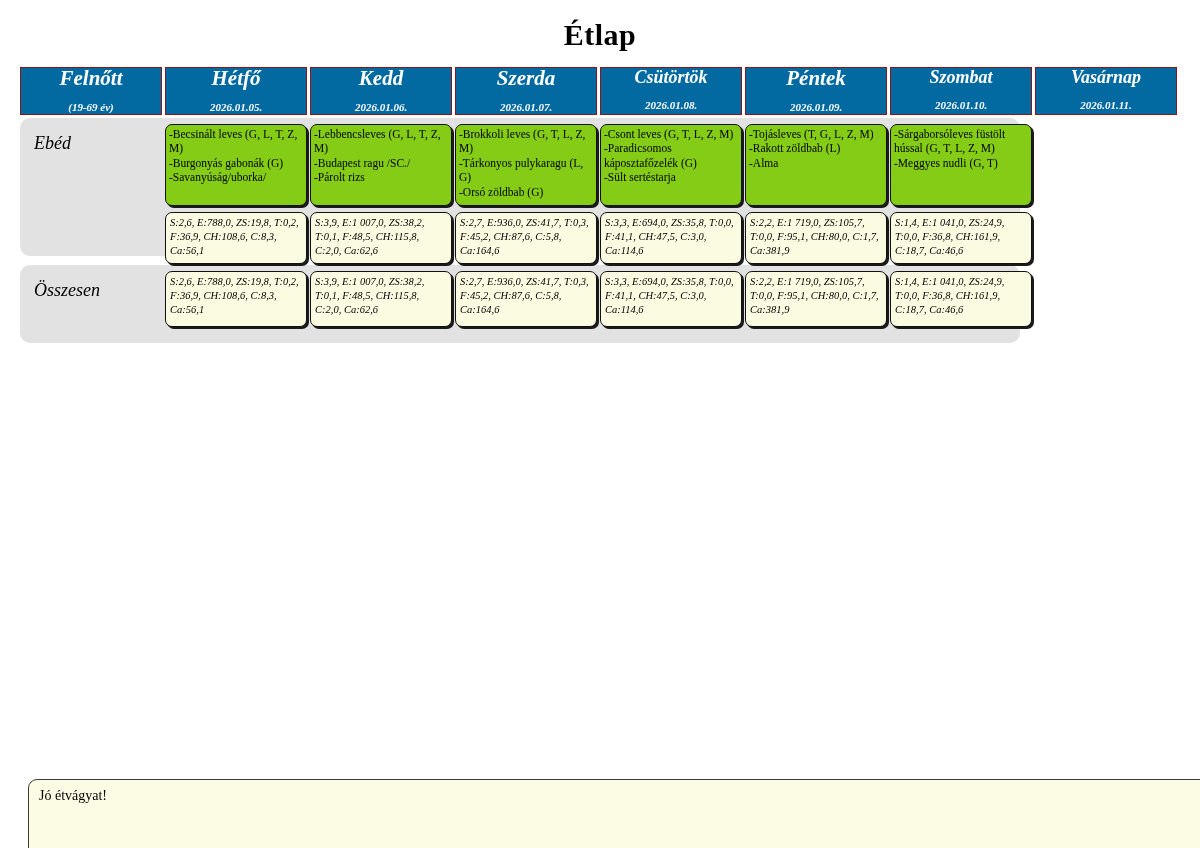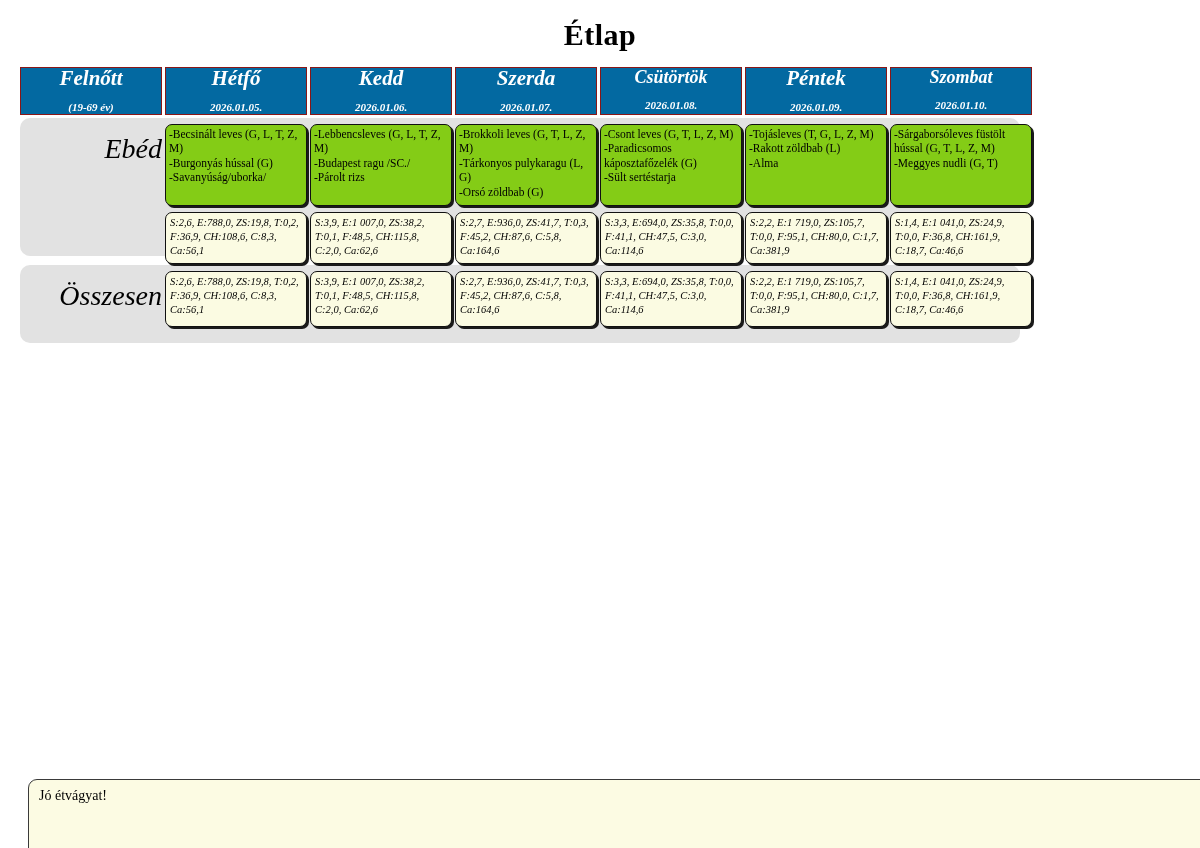--- a/index.html
+++ b/index.html
@@ -88,26 +88,25 @@
     box-sizing: border-box;
     padding: 6px 0 6px 0;
     align-items: flex-start;
   }
   .band-lunch { height: 138px; margin-bottom: 9px; }
   .band-total { height: 78px; }
 
   .rowlabel {
     width: 142px;
     flex: 0 0 142px;
-    font-size: 28px;
+    font-size: 18px;
     font-style: italic;
     padding: 10px 0 0 14px;
     box-sizing: border-box;
     line-height: 1.1;
-    text-align: right;
   }
 
   .cellcol {
     width: 142px;
     flex: 0 0 142px;
     box-sizing: border-box;
     display: flex;
     flex-direction: column;
     gap: 6px;
   }
@@ -228,29 +227,33 @@
       <span class="hdr-date">2026.01.08.</span>
     </div>
     <div class="col hdr">
       <span class="hdr-day">Péntek</span>
       <span class="hdr-date">2026.01.09.</span>
     </div>
     <div class="col hdr">
       <span class="hdr-day small">Szombat</span>
       <span class="hdr-date">2026.01.10.</span>
     </div>
+    <div class="col hdr">
+      <span class="hdr-day small">Vasárnap</span>
+      <span class="hdr-date">2026.01.11.</span>
+    </div>
   </div>
 
   <div class="band band-lunch">
     <div class="rowlabel">Ebéd</div>
 
     <div class="cellcol">
       <div class="food-card">
           <span class="line">-Becsinált leves (G, L, T, Z, M)</span>
-          <span class="line">-Burgonyás hússal (G)</span>
+          <span class="line">-Burgonyás gabonák (G)</span>
           <span class="line">-Savanyúság/uborka/</span>
         </div>
       <div class="nutri-card">S:2,6, E:788,0, ZS:19,8, T:0,2, F:36,9, CH:108,6, C:8,3, Ca:56,1</div>
     </div>
     <div class="cellcol">
       <div class="food-card">
           <span class="line">-Lebbencsleves (G, L, T, Z, M)</span>
           <span class="line">-Budapest ragu /SC./</span>
           <span class="line">-Párolt rizs</span>
         </div>

